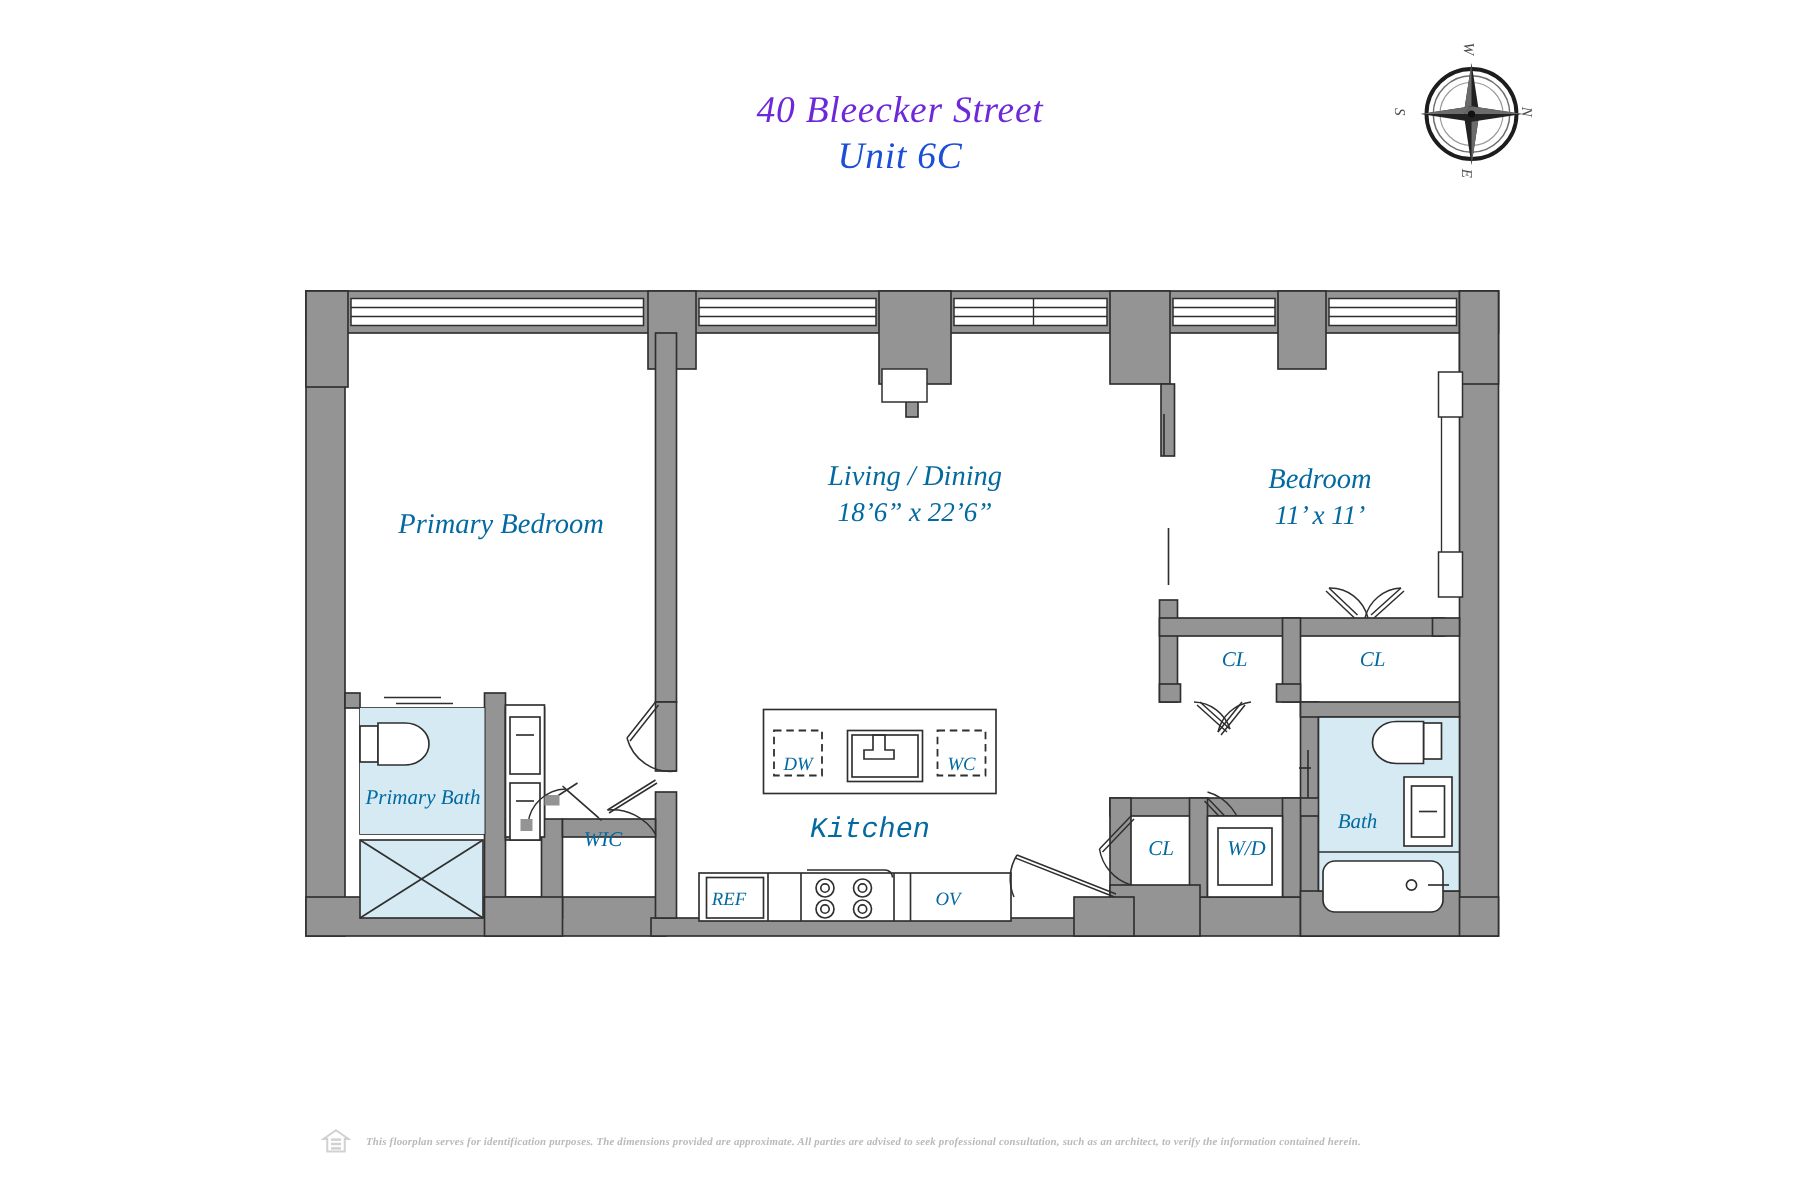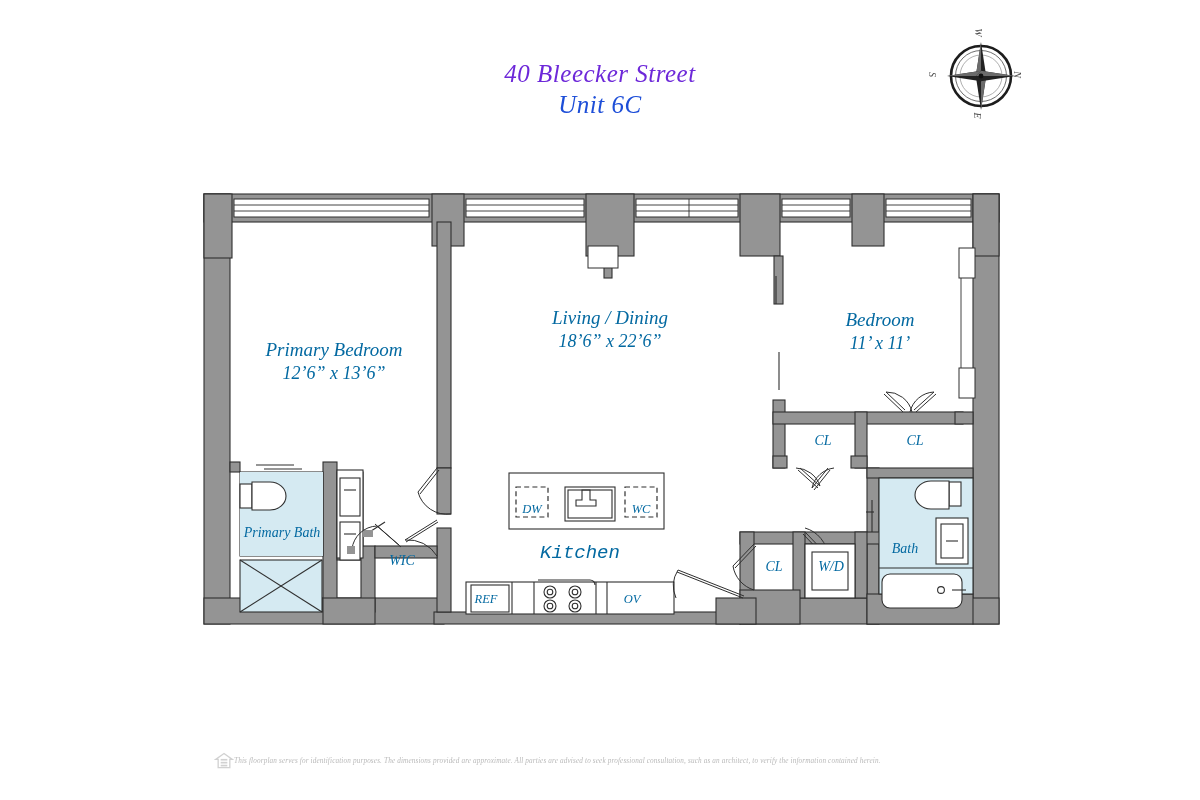--- a/index.html
+++ b/index.html
@@ -55,21 +55,21 @@
     pointer-events:none;
   }
   .rlabel.big{font-size:19px;}
   .rlabel.mid{font-size:14px;}
   .rlabel.sml{font-size:12.5px;}
   .rlabel .dim{display:block;font-size:.95em;}
 
   
   .footer{
     position:absolute;left:214px;top:748px;width:760px;height:26px;
-    display:flex;align-items:center;
+    display:flex;align-items:center;gap:10px;font-weight:bold;
   }
   .eho{width:20px;height:20px;flex:none;opacity:.45;}
   .disclaimer{
     font-size:7.2px;font-style:italic;color:#b9b9b9;
     letter-spacing:.15px;white-space:nowrap;
   }
 </style>
 </head>
 <body>
 
@@ -353,21 +353,20 @@
     <g>
       <line class="ln" x1="779" y1="352" x2="779" y2="390" stroke-width="3"></line>
       <line class="ln" x1="776" y1="304" x2="776" y2="276" stroke-width="3"></line>
     </g>
 
   </svg>
   </div>
 
   <div class="rlabel big" style="left:214px;top:337px;width:240px;">
     <span>Primary Bedroom</span>
-    <span class="dim">12’6” x 13’6”</span>
   </div>
 
   <div class="rlabel big" style="left:490px;top:305px;width:240px;">
     <span>Living / Dining</span>
     <span class="dim">18’6” x 22’6”</span>
   </div>
 
   <div class="rlabel big" style="left:760px;top:307px;width:240px;">
     <span>Bedroom</span>
     <span class="dim">11’ x 11’</span>

